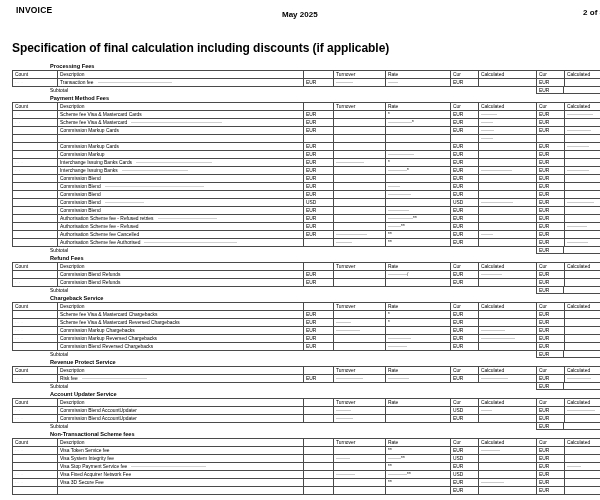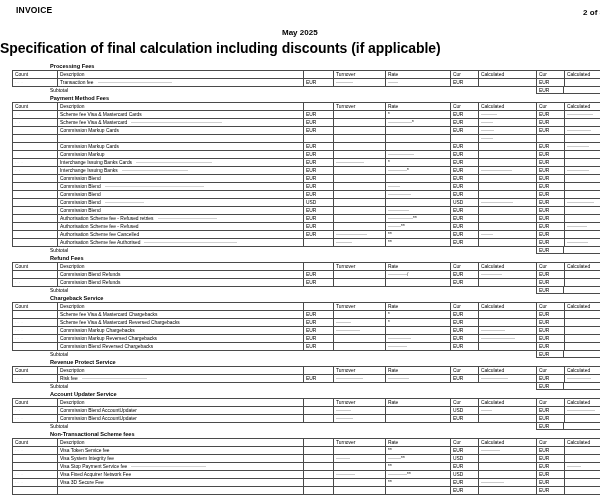--- a/index.html
+++ b/index.html
@@ -25,37 +25,37 @@
     position: absolute;
     left: 16px;
     top: 5px;
     font-size: 8.5px;
     font-weight: bold;
     letter-spacing: .2px;
   }
   .period {
     position: absolute;
     left: 282px;
-    top: 28px;
+    top: 10px;
     font-size: 8px;
     font-weight: bold;
   }
   .pageno {
     position: absolute;
     right: -4px;
     top: 8px;
     font-size: 8px;
     font-weight: bold;
     white-space: nowrap;
   }
 
   
   .title-block {
-    margin: 16px 0 0 0;
-    font-size: 14px;
+    margin: 16px 0 0 12px;
+    font-size: 12px;
     font-weight: bold;
     line-height: 13px;
     letter-spacing: -.05px;
   }
 
   
   .sheet {
     margin-top: 7px;
     padding-left: 12px;
     padding-right: 6px;

